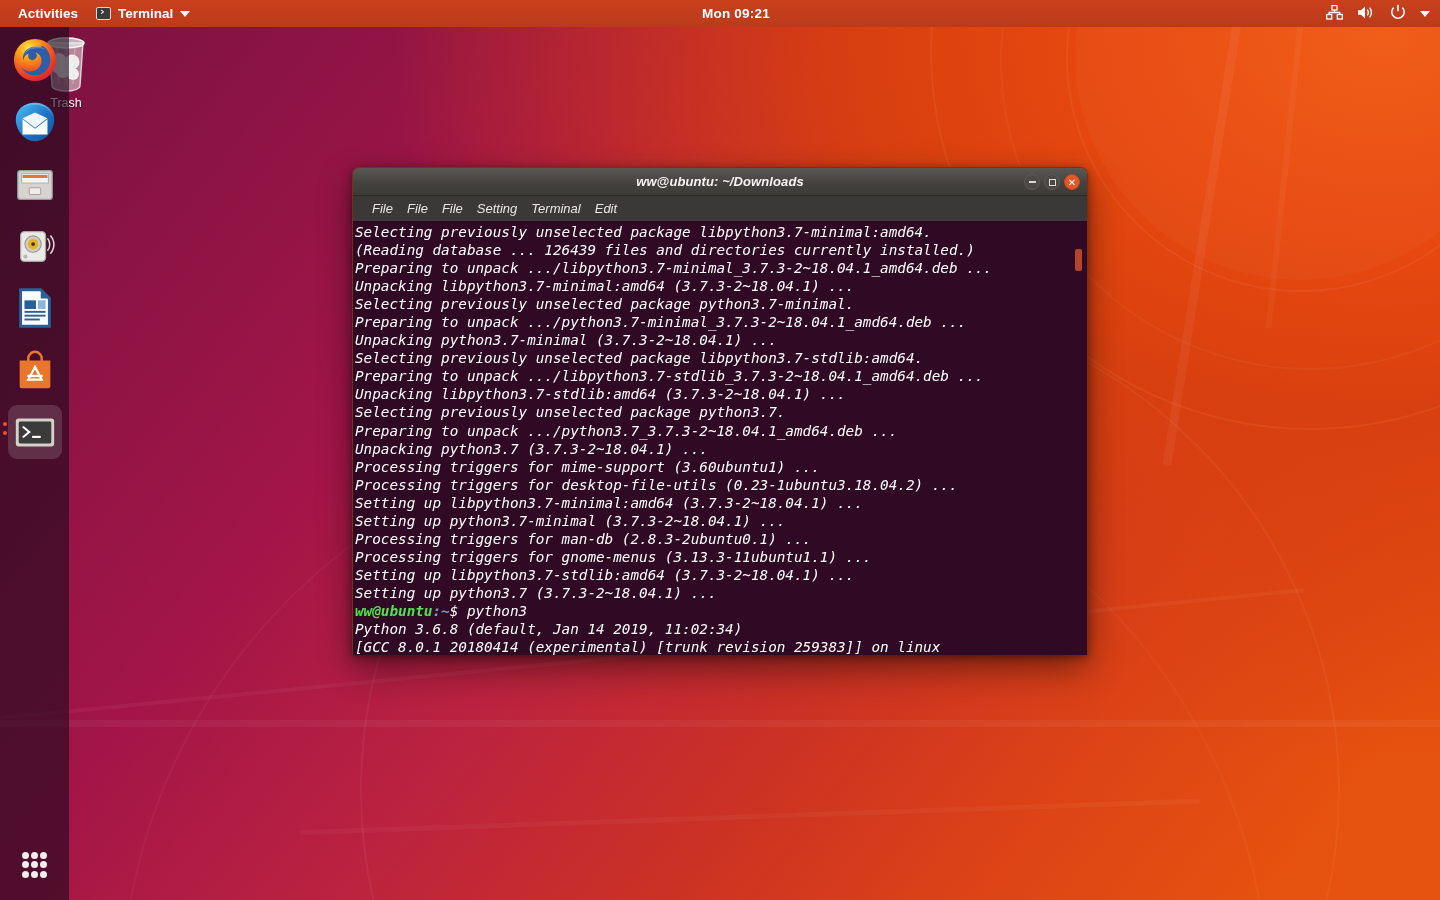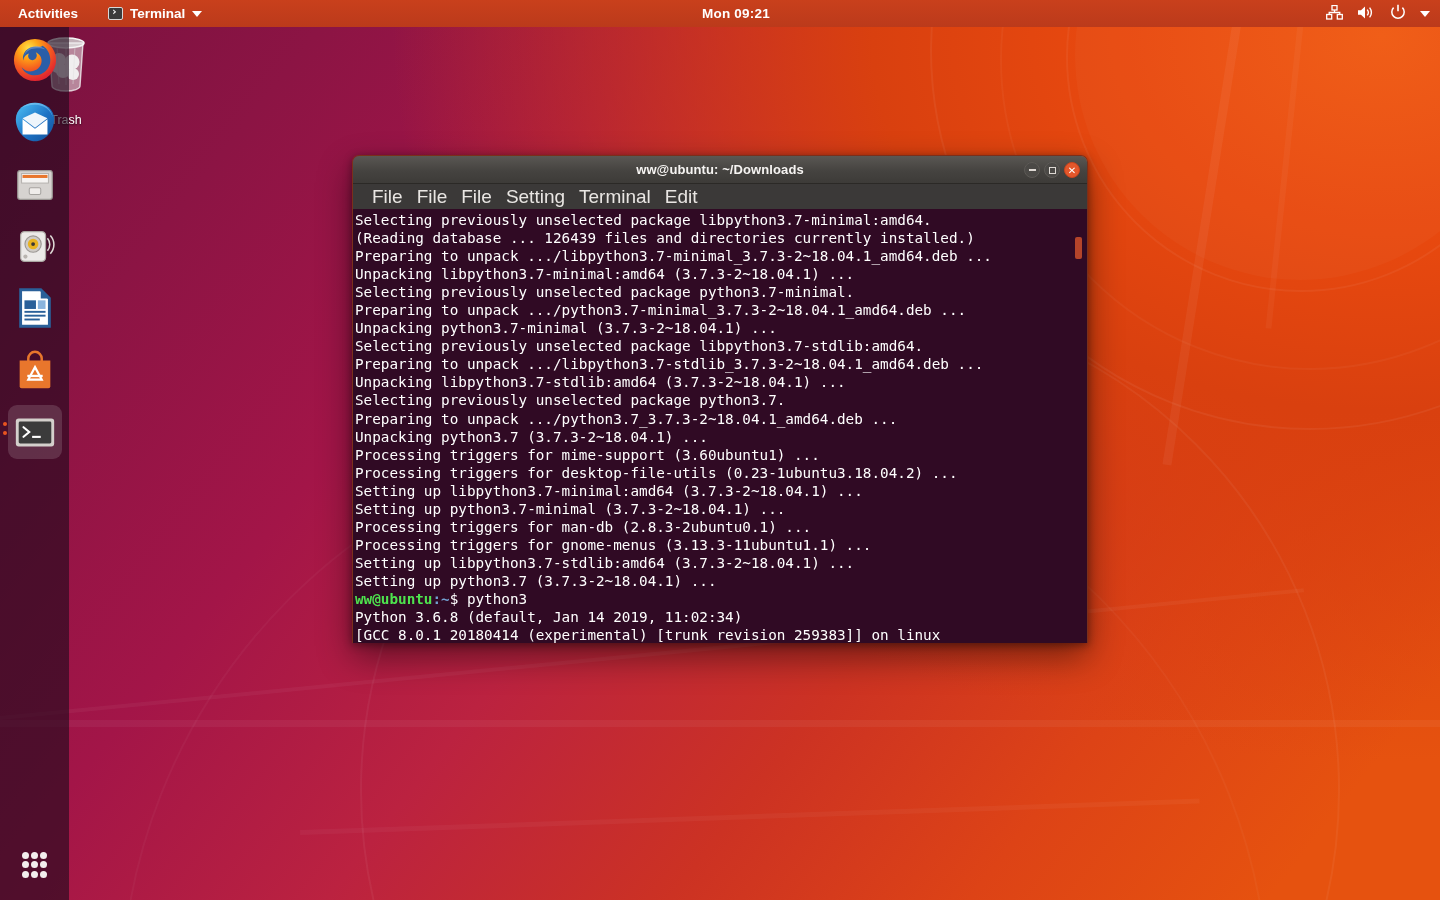--- a/index.html
+++ b/index.html
@@ -31,21 +31,21 @@
   }
 
   
   #topbar{
     position:absolute; top:0; left:0; width:1440px; height:27px;
     background:#2d0922;
     background:linear-gradient(180deg,#c9401c 0%,#bb3a1b 100%);
     display:flex; align-items:center; z-index:40;
     color:#fff; font-size:13.5px; font-weight:bold;
   }
-  .tb-left{ display:flex; align-items:center; padding-left:10px; gap:14px; }
+  .tb-left{ display:flex; align-items:center; padding-left:10px; gap:2px; }
   .tb-item{ padding:3px 8px; border-radius:4px; display:flex; align-items:center; gap:7px; }
   .tb-center{ position:absolute; left:0; right:0; text-align:center; font-size:13.5px; font-weight:bold; letter-spacing:.2px;padding-left:32px; }
   .tb-right{ position:absolute; right:10px; display:flex; align-items:center; gap:14px; }
   .term-mini{
     width:15px; height:13px; border-radius:2px;
     background:#3b3b3b; border:1.5px solid #d8d8d8;
     position:relative; display:inline-block;
   }
   .term-mini:before{
     content:"›"; position:absolute; left:2px; top:-3px;
@@ -82,31 +82,32 @@
     display:grid; grid-template-columns:repeat(3,1fr); grid-template-rows:repeat(3,1fr);
     place-items:center; padding:9px;
   }
   #showapps i{ width:7px; height:7px; border-radius:50%; background:#f3eeee; display:block; }
 
   
   .desk-icon{
     position:absolute; width:80px; text-align:center; z-index:20;
     color:#fff; font-size:12.5px; text-shadow:0 1px 2px rgba(0,0,0,.7);
   }
-  .desk-icon .lbl{ margin-top:18px; }
+  .desk-icon .lbl{ margin-top:1px; }
 
   
   #terminal{
-    position:absolute; left:352px; top:155px; width:736px; height:488px;
+    position:absolute; left:352px; top:167px; width:736px; height:488px;
     z-index:25;
     border-radius:7px 7px 0 0;
     box-shadow:0 14px 34px rgba(0,0,0,.45), 0 2px 8px rgba(0,0,0,.4);
     overflow:hidden;
     border:1px solid #7a2f1b;
     border-bottom:none;
+    font-style:italic;
   }
   #titlebar{
     height:28px; position:relative;
     background:linear-gradient(180deg,#5a5753 0%,#454340 55%,#3d3b38 100%);
     border-bottom:1px solid #2b2926;
     display:flex; align-items:center; justify-content:center;
   }
   #title-text{
     color:#f6f4f2; font-size:13px; font-weight:bold; letter-spacing:.1px;
   }
@@ -119,21 +120,21 @@
   }
   .wb.close{ background:#e4572b; border-color:#c9441e; color:#fff; }
   .wb .dash{ width:7px;height:1.6px;background:#ded9d4; display:block; }
   .wb .sq{ width:7px;height:7px;border:1.5px solid #ded9d4; display:block; }
 
   #menubar{
     height:25px; background:#3b3938;
     display:flex; align-items:center; gap:0px; padding-left:12px;
   }
   .menu-item{
-    color:#e9e6e3; font-size:19px; padding:2px 7px; border-radius:3px;
+    color:#e9e6e3; font-size:13px; padding:2px 7px; border-radius:3px;
   }
 
   #term-body{
     position:relative;
     background:#300a24;
     height:435px;
     padding:2px 8px 0 2px;
     overflow:hidden;
   }
   #term-text{

